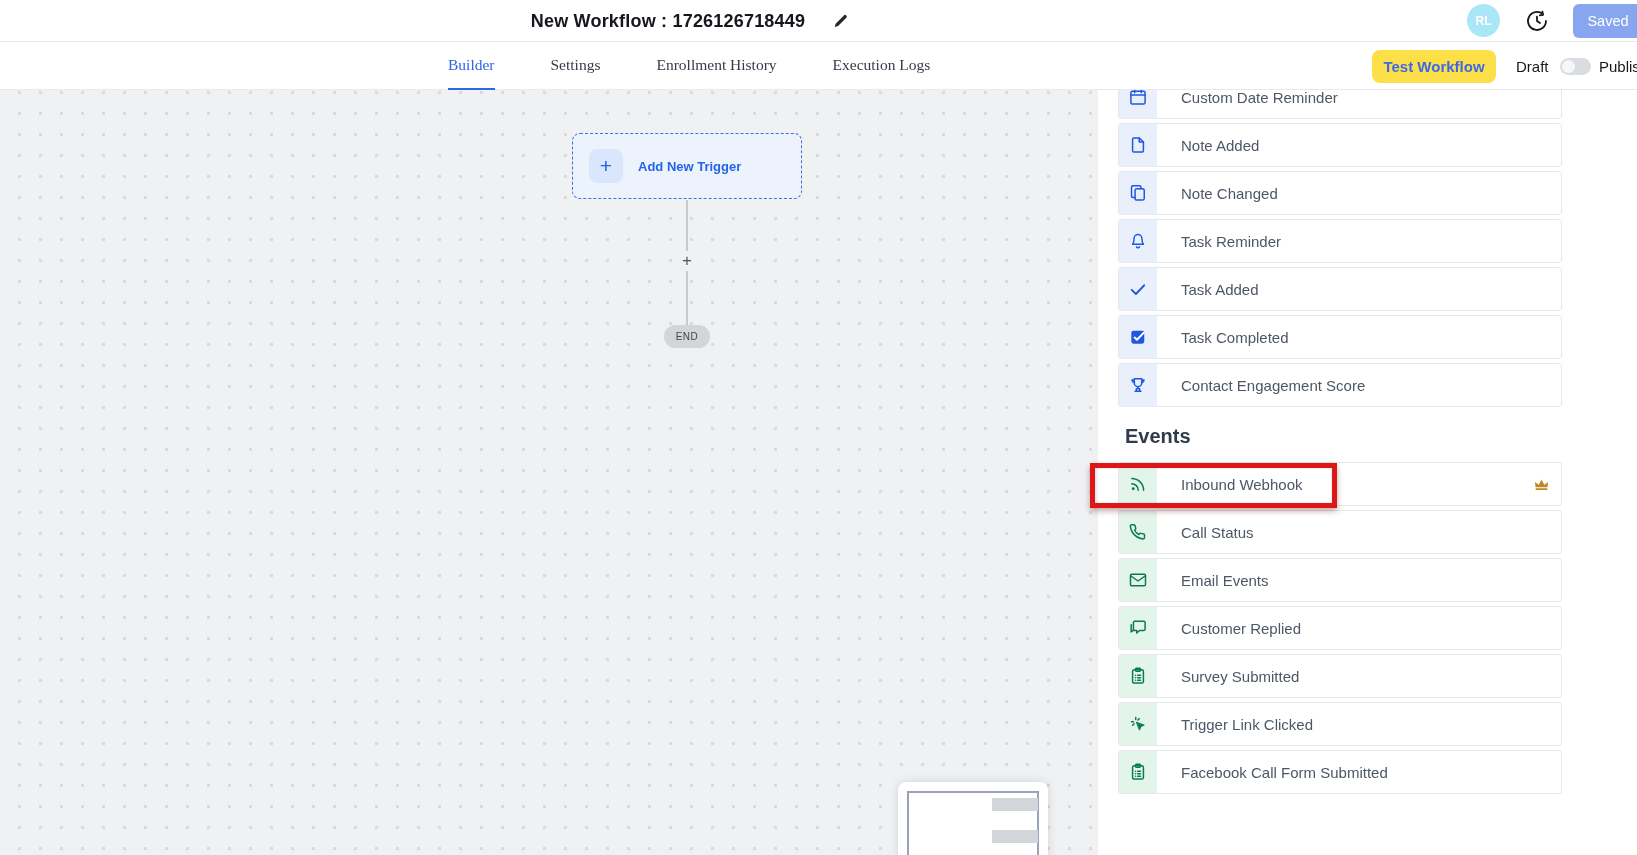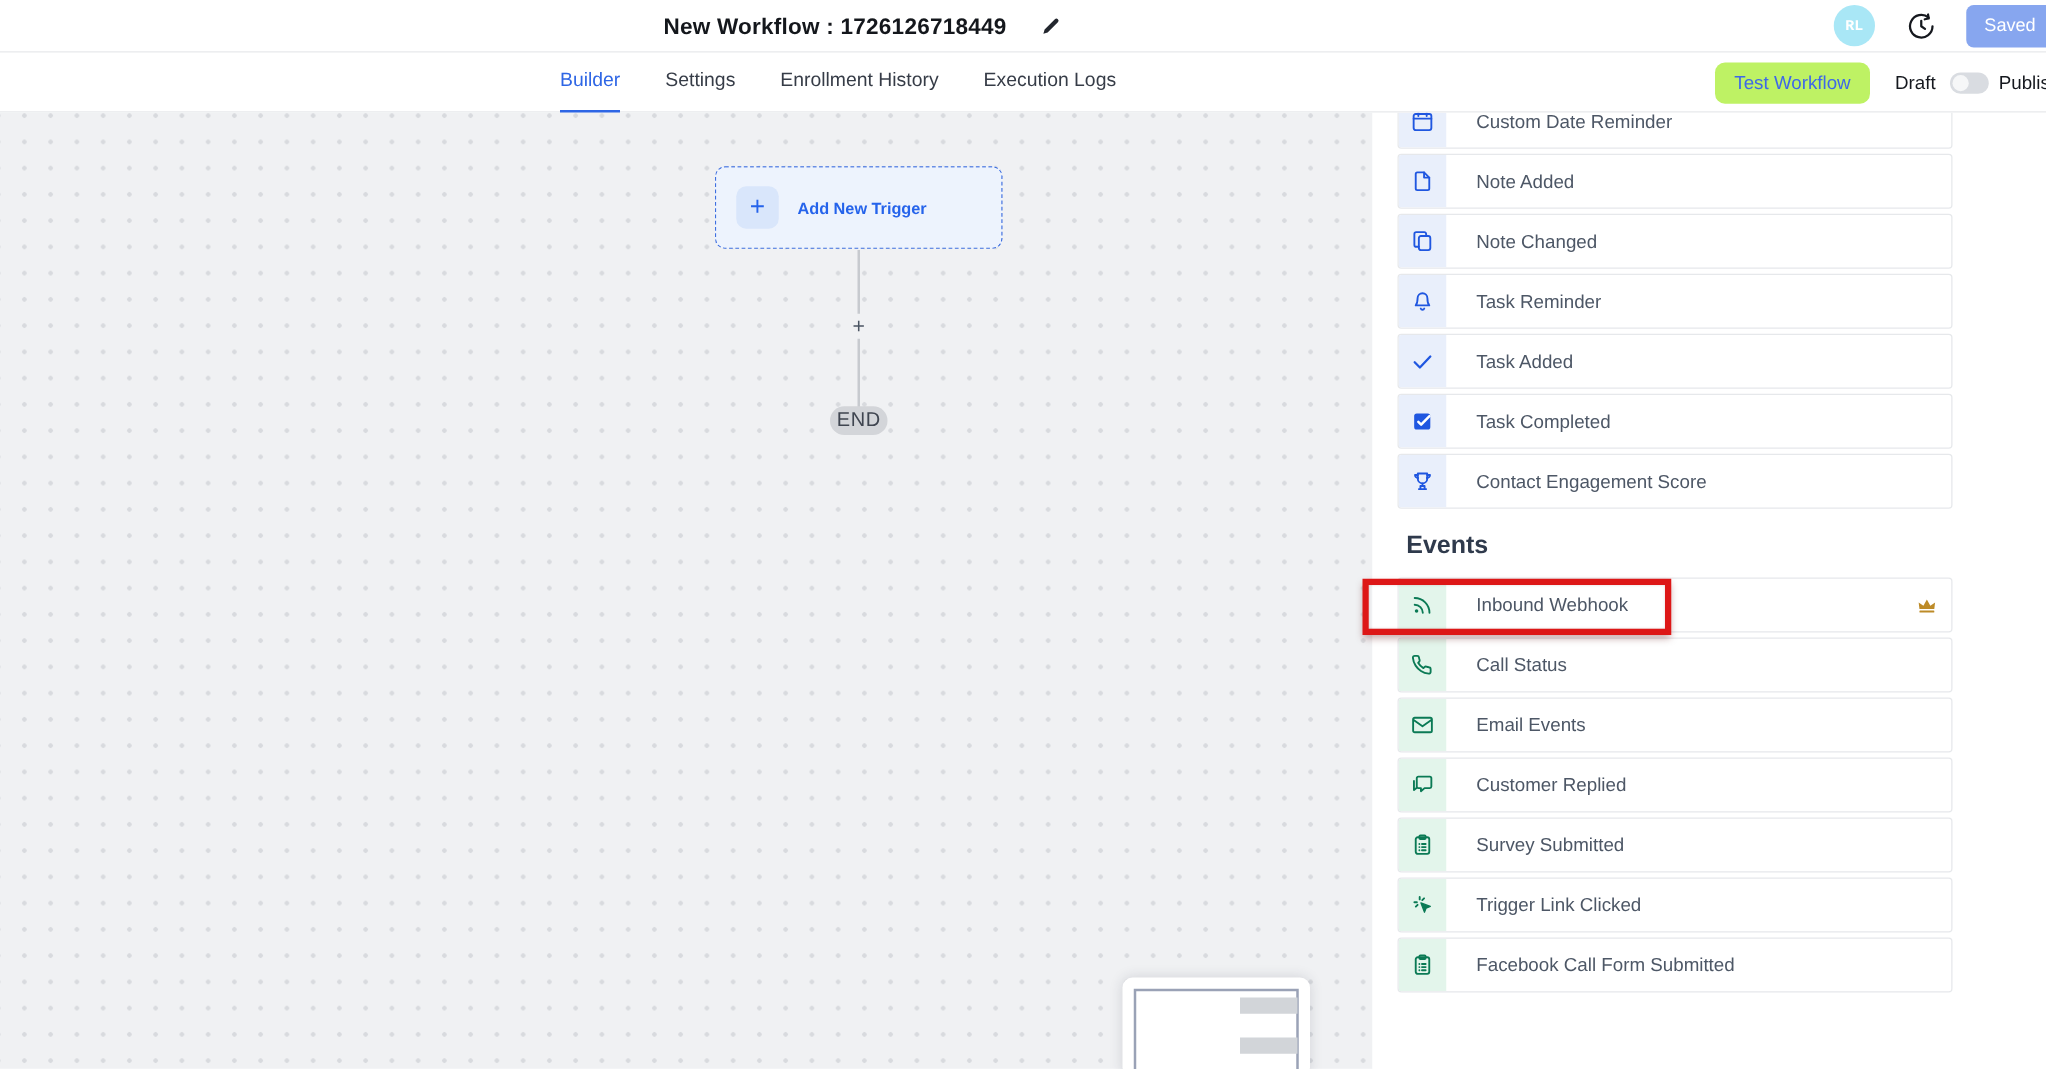--- a/index.html
+++ b/index.html
@@ -8,35 +8,35 @@
   svg { display:block; }
 
   
   .header { position:absolute; left:0; top:0; width:1637px; height:42px;
             background:#fff; border-bottom:1px solid #e8e9ec; z-index:30; }
   .title-wrap { position:absolute; left:440px; top:0; width:500px; height:42px;
                 display:flex; align-items:center; justify-content:center; gap:27px; }
   .page-title { font-size:18px; font-weight:600; color:#14171c; letter-spacing:.2px; }
   .avatar { position:absolute; left:1467px; top:4px; width:33px; height:33px; border-radius:50%;
             background:#a9e7f6; color:#fff; font-size:12px; font-weight:700;
-            display:flex; align-items:center; justify-content:center;font-family:Liberation Mono, monospace; }
+            display:flex; align-items:center; justify-content:center; }
   .history-btn { position:absolute; left:1525px; top:9px; width:24px; height:24px; cursor:pointer; }
   .saved-btn { position:absolute; left:1573px; top:4px; width:70px; height:34px;
                background:#87a6ef; color:#fff; font-size:14.5px; border:none; border-radius:6px;
                display:flex; align-items:center; justify-content:center; }
 
   
   .tabbar { position:absolute; left:0; top:42px; width:1637px; height:48px;
             background:#fff; border-bottom:1px solid #e8e9ec; z-index:25; }
-  .tabs { position:absolute; left:448px; top:0; height:48px; display:flex; gap:36px; }
+  .tabs { position:absolute; left:448px; top:0; height:48px; display:flex; gap:56px;font-family:Liberation Serif, serif; }
   .tab { height:48px; display:flex; align-items:center; font-size:15.5px; color:#363c47;
          cursor:pointer; border-bottom:2.5px solid transparent; }
   .tab.active { color:#2e66e5; border-bottom-color:#2e66e5; font-weight:500; }
   .test-btn { position:absolute; left:1372px; top:8px; width:124px; height:33px;
-              background:#bef264; color:#3e68e8; font-size:15px; font-weight:400;
+              background:#fde047; color:#3e68e8; font-size:15px; font-weight:700;
               border:none; border-radius:8px; display:flex; align-items:center; justify-content:center; }
   .draft-label { position:absolute; left:1516px; top:0; height:48px; display:flex; align-items:center;
                  font-size:15px; color:#15181e; }
   .toggle { position:absolute; left:1560px; top:16px; width:31px; height:17px; border-radius:9px;
             background:#d9dce1; cursor:pointer; }
   .toggle .knob { position:absolute; left:2px; top:2px; width:13px; height:13px; border-radius:50%;
                   background:#f6f7f8; }
   .publish-label { position:absolute; left:1599px; top:0; height:48px; display:flex; align-items:center;
                    font-size:15px; color:#15181e; white-space:nowrap; }
 
@@ -49,21 +49,21 @@
                  border:1.5px dashed #3e6fe0; border-radius:8px; background:#edf3fd;
                  display:flex; align-items:center; padding-left:16px; gap:15px; cursor:pointer; }
   .trigger-plus { width:34px; height:34px; border-radius:8px; background:#d9e6fb; color:#2563eb;
                   font-size:21px; font-weight:400; display:flex; align-items:center; justify-content:center; }
   .trigger-label { color:#2563eb; font-size:13px; font-weight:700; }
   .connector { position:absolute; left:686px; top:110px; width:1.5px; height:126px; background:#c7cacf; }
   .branch-plus { position:absolute; left:678px; top:161px; width:18px; height:20px; background:#f0f1f3;
                  color:#4b5563; font-size:17px; display:flex; align-items:center; justify-content:center;
                  cursor:pointer; }
   .end-pill { position:absolute; left:664px; top:235px; width:46px; height:23px; border-radius:12px;
-              background:#d3d5d9; color:#3f4550; font-size:16px; font-weight:500; letter-spacing:.5px;
+              background:#d3d5d9; color:#3f4550; font-size:10px; font-weight:500; letter-spacing:.5px;
               display:flex; align-items:center; justify-content:center; }
   .minimap { position:absolute; left:898px; top:692px; width:150px; height:80px; background:#fff;
              border-radius:8px; box-shadow:0 0 10px rgba(40,50,70,.15); }
   .mm-view { position:absolute; left:9px; top:9px; width:132px; height:70px;
              border:2px solid #9aa2b6; background:#fff; }
   .mm-bar { position:absolute; width:46px; height:13px; background:#d2d5d9; right:10px; }
   .mm-bar.b1 { top:16px; } .mm-bar.b2 { top:48px; }
 
   
   .sidebar { position:absolute; left:1098px; top:90px; width:539px; height:765px;

